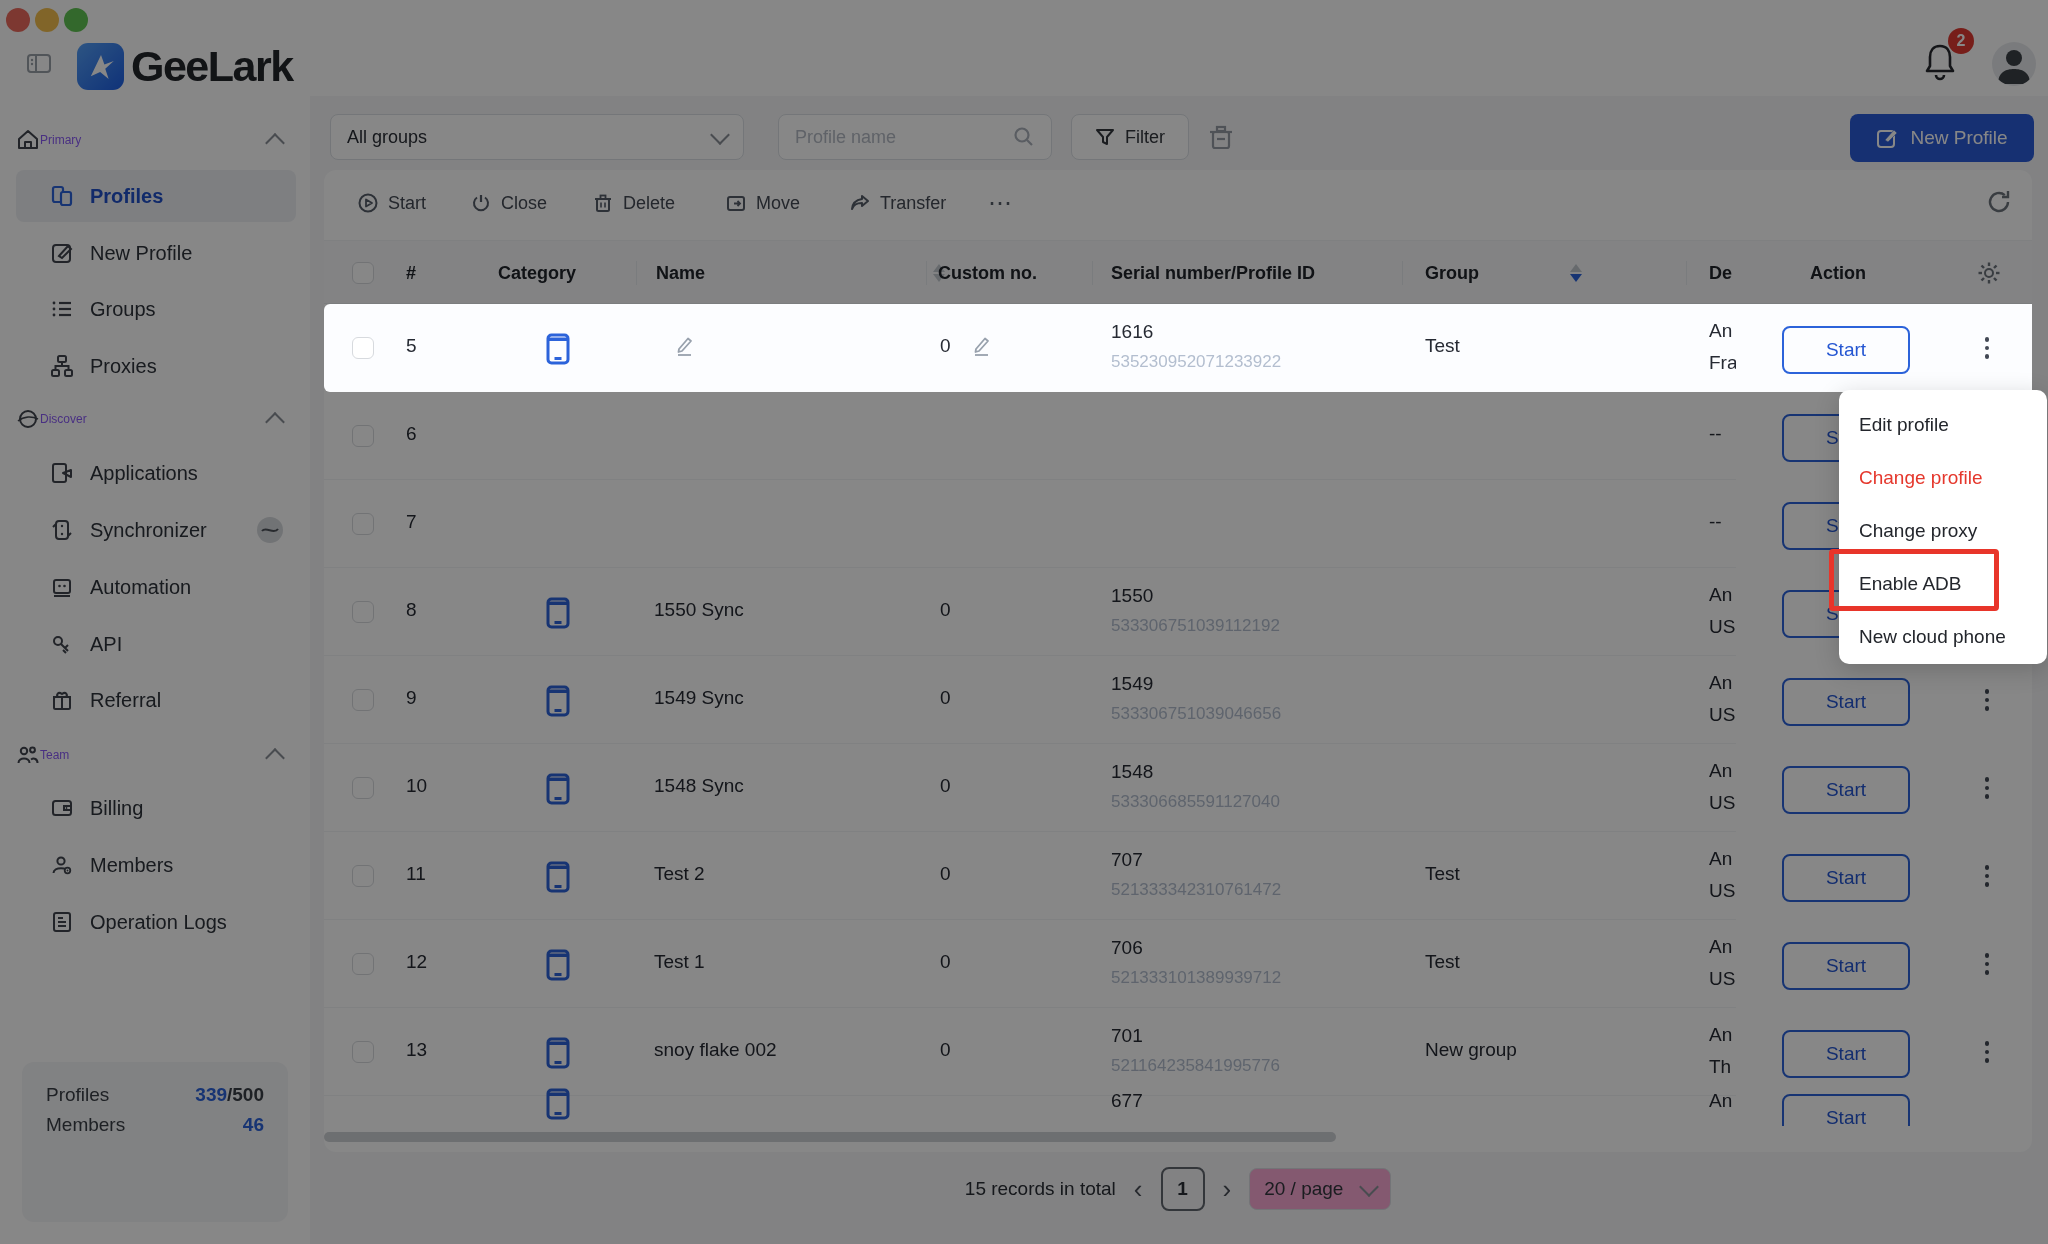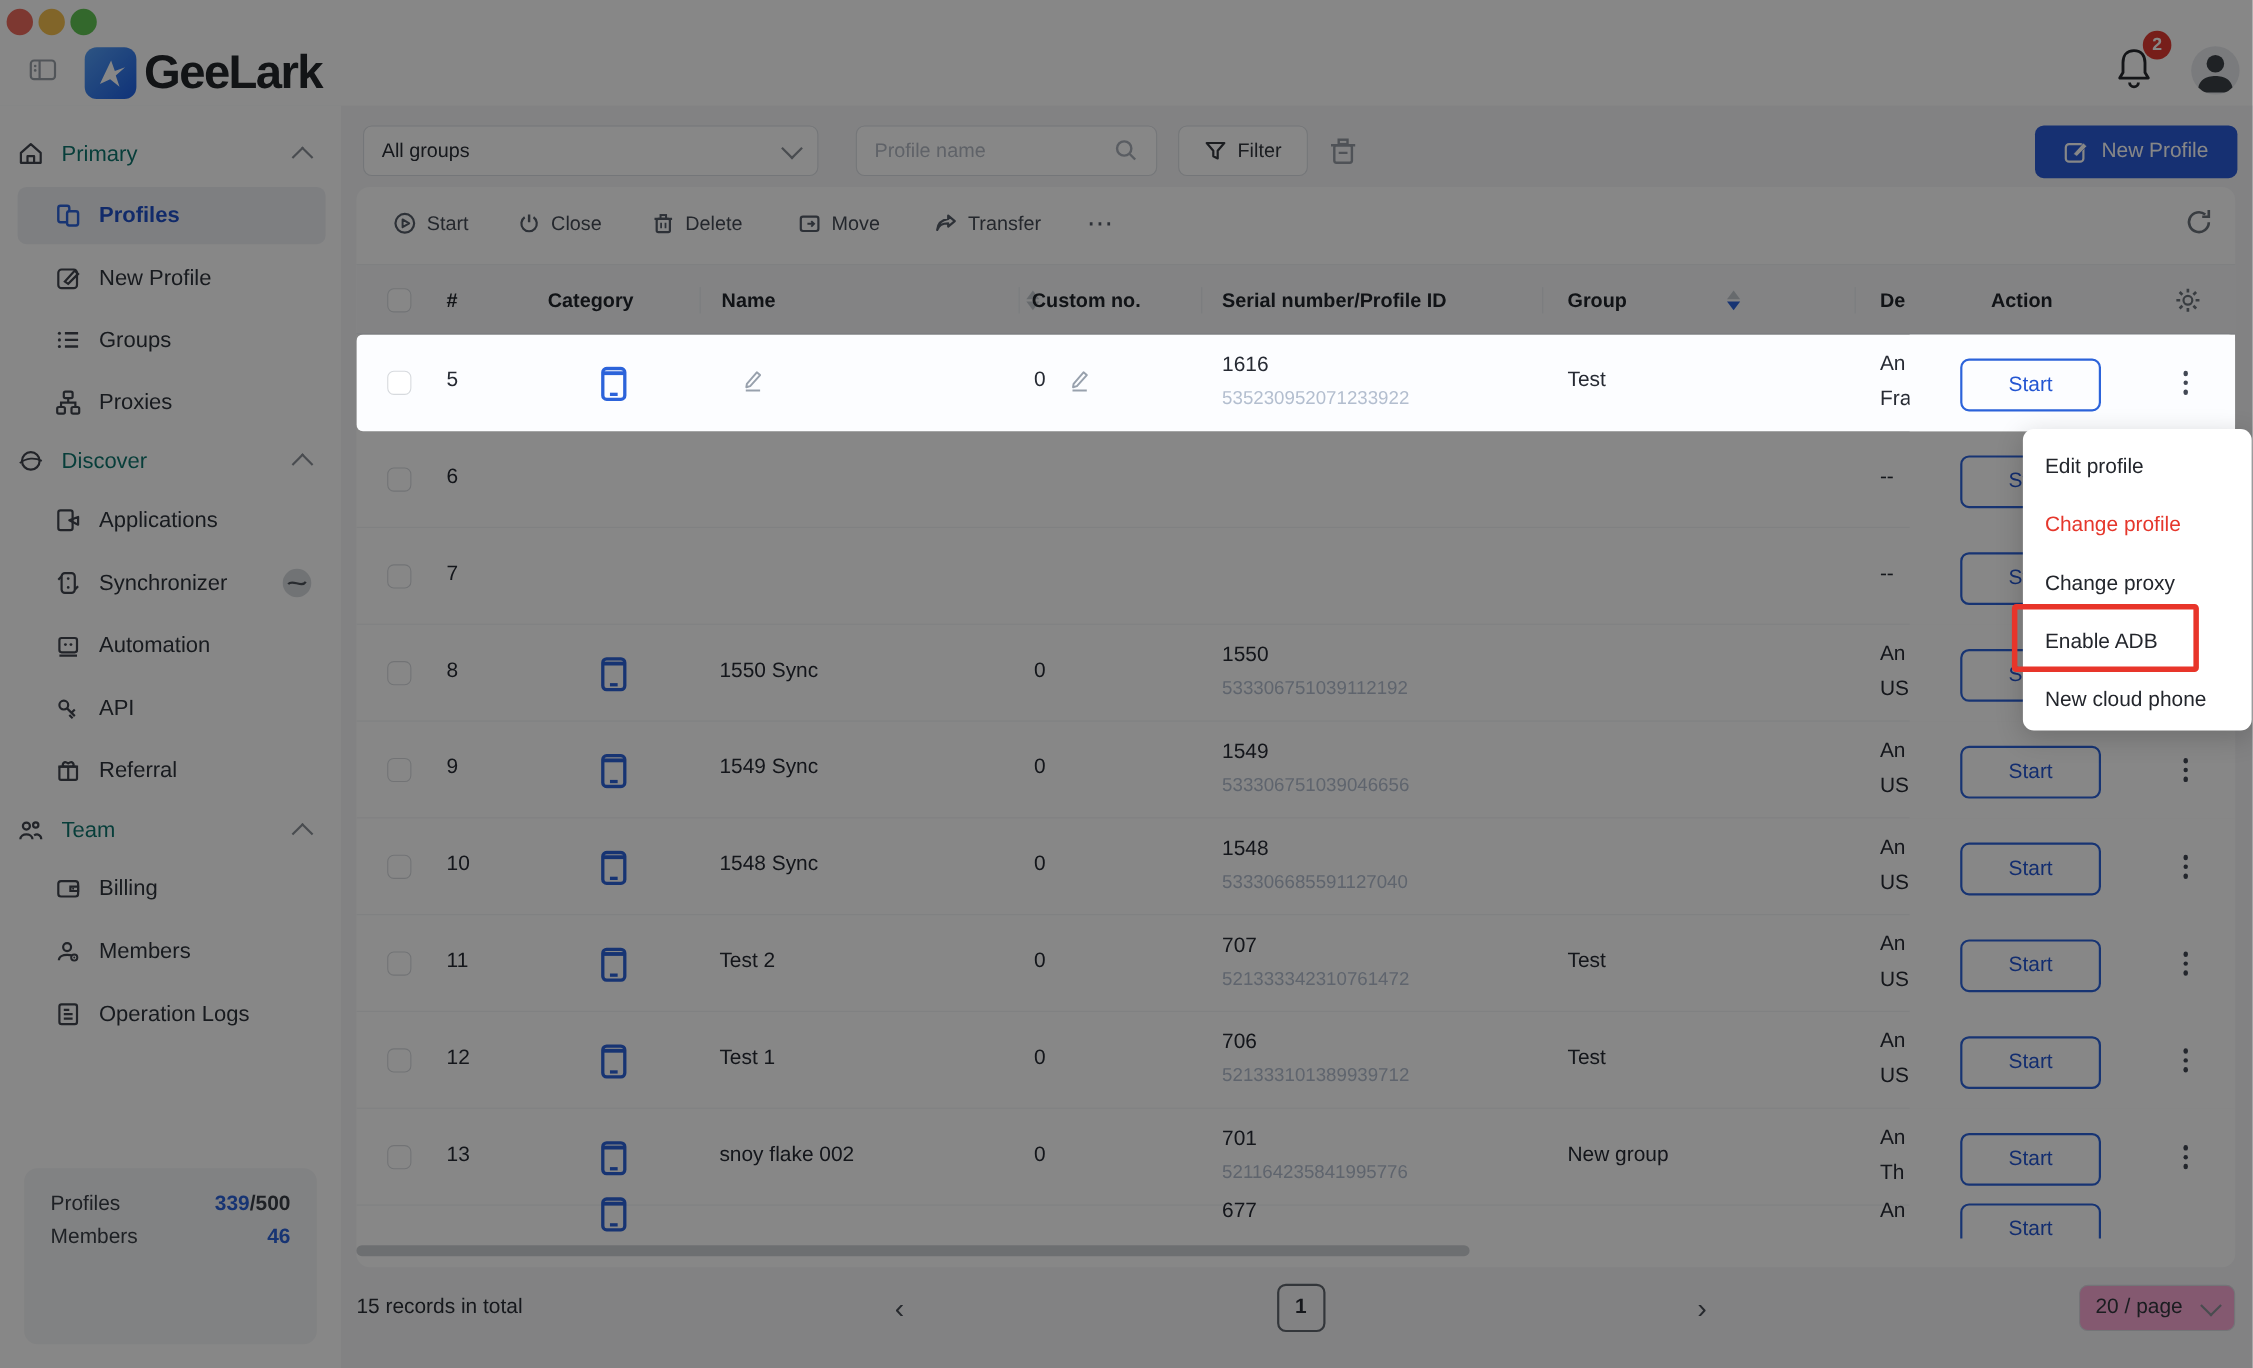--- a/index.html
+++ b/index.html
@@ -13,21 +13,21 @@
   .logo-badge{left:77px;top:43px;width:47px;height:47px;border-radius:11px;
      background:linear-gradient(135deg,#56a0f7 0%,#1d5fe4 100%);display:flex;align-items:center;justify-content:center}
   .logo-type{left:131px;top:40px;font-size:43px;font-weight:800;letter-spacing:-1.5px;color:#23262b;line-height:52px}
   .collapse{left:25px;top:49px;width:28px;height:28px}
   .bell{left:1922px;top:42px;width:36px;height:40px}
   .badge{left:1948px;top:28px;min-width:26px;height:26px;border-radius:13px;background:#e03a31;color:#fff;
      font-size:16px;font-weight:700;display:flex;align-items:center;justify-content:center;padding:0 4px;box-sizing:border-box}
   .avatar{left:1992px;top:42px;width:44px;height:44px;border-radius:50%;background:#e7e9ed;overflow:hidden;
      display:flex;align-items:center;justify-content:center}
   
-  .sec-row{left:16px;width:280px;height:48px;display:flex;align-items:center;gap:16px;font-size:20px;color:#0f766e}
+  .sec-row{left:16px;width:280px;height:48px;display:flex;align-items:center;font-size:12px;color:#8b5cf6}
   .sec-row .chev{margin-left:auto;margin-right:14px}
   .item-row{left:16px;width:280px;height:52px;display:flex;align-items:center;gap:16px;padding-left:34px;
      box-sizing:border-box;font-size:20px;color:#2e333b;border-radius:8px;cursor:pointer}
   .item-row.active{background:#eef0f4;color:#2050c8;font-weight:700}
   .chev{width:12px;height:12px;border-left:2.5px solid #8b9097;border-top:2.5px solid #8b9097;transform:rotate(45deg);margin-top:5px}
   .chev.down{transform:rotate(225deg);margin-top:-4px}
   .usage-card{left:22px;top:1062px;width:266px;height:160px;background:#f4f5f7;border-radius:12px}
   .usage-line{display:flex;justify-content:space-between;font-size:19px;color:#3a3f46;padding:0 24px}
   .blue{color:#2c63da}
   
@@ -53,21 +53,21 @@
   .serial2{font-size:17px;color:#b3becf}
   .pinned{position:absolute;left:1412px;top:0;width:296px;height:88px;background:#fff}
   .row.hl .pinned{background:#fcfdff}
   .start-btn{position:absolute;left:46px;top:22px;width:124px;height:44px;border:2px solid #2c63da;border-radius:8px;
      background:transparent;color:#2456d2;font-size:19px;font-weight:500;display:flex;align-items:center;justify-content:center;cursor:pointer}
   .kebab{position:absolute;left:242px;top:29px;width:18px;height:30px;display:flex;flex-direction:column;
      align-items:center;justify-content:center;gap:4px;cursor:pointer}
   .kebab i{width:4.5px;height:4.5px;border-radius:50%;background:#424854}
   .hscroll{left:324px;top:1132px;width:1012px;height:10px;border-radius:5px;background:#cfd2d6;z-index:5}
   
-  .pagebar{left:324px;top:1166px;width:1708px;height:46px;display:flex;align-items:center;justify-content:space-between;
+  .pagebar{left:324px;top:1166px;width:1708px;height:46px;display:flex;align-items:center;justify-content:center;
      gap:18px;font-size:19px;color:#2b2f36;padding-right:0;box-sizing:border-box}
   .pg-num{width:40px;height:40px;border:2px solid #61666e;border-radius:8px;font-weight:700;display:flex;
      align-items:center;justify-content:center}
   .pg-size{width:142px;height:42px;border:1px solid #d9dce1;border-radius:8px;background:#f9a8d4;display:flex;
      align-items:center;justify-content:space-between;padding:0 14px;box-sizing:border-box;color:#33373e}
   .pg-arrow{font-size:26px;color:#4a4f57;line-height:20px;cursor:pointer}
   
   .dim{left:0;top:0;width:2048px;height:1244px;background:rgba(0,0,0,0.47);z-index:40;pointer-events:none}
   .menu{left:1839px;top:390px;width:208px;height:274px;background:#fff;border-radius:10px;z-index:60;
      box-shadow:0 6px 24px rgba(0,0,0,0.18);padding-top:8px;box-sizing:border-box}

